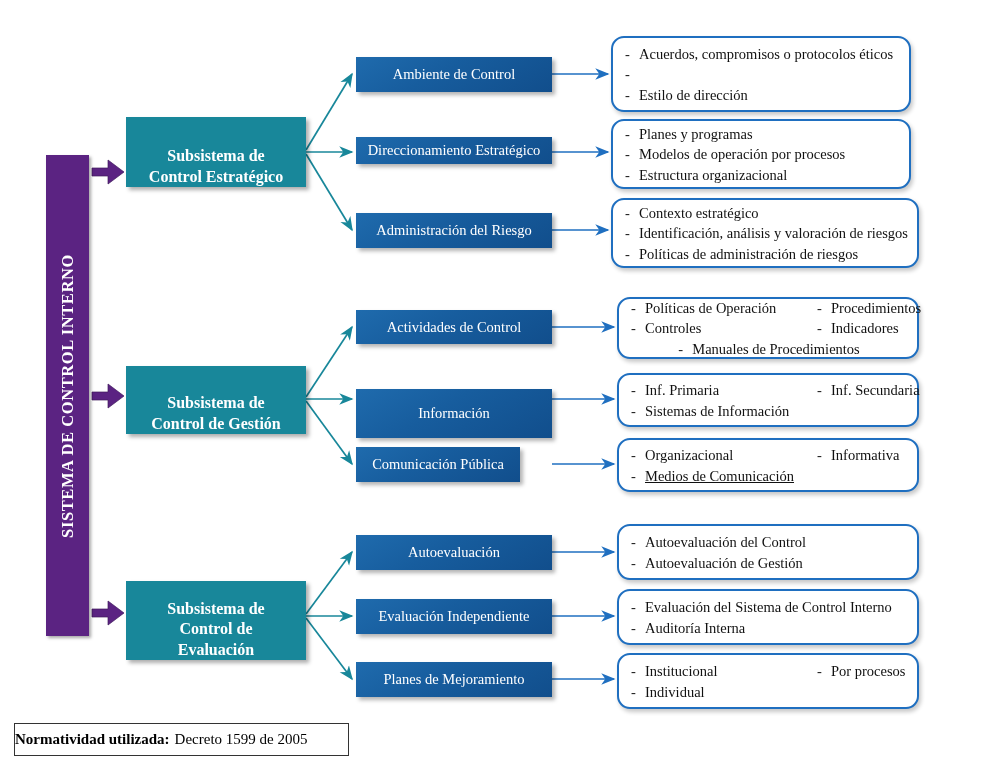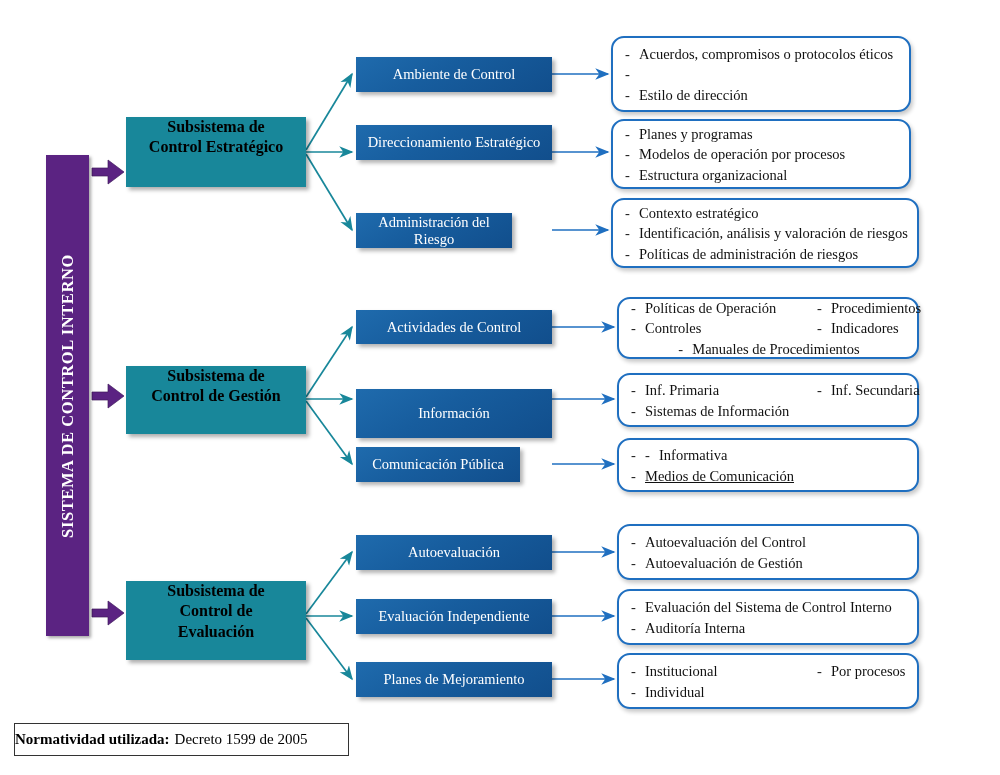--- a/index.html
+++ b/index.html
@@ -49,23 +49,23 @@
     font-family: "Liberation Serif", serif;
     font-weight: bold;
     font-size: 16.5px;
     letter-spacing: 0.6px;
   }
   
   .subsys {
     position: absolute;
     background: #18879a;
     box-shadow: 3px 3px 4px rgba(0,0,0,0.32);
-    color: #000000;
-    display: flex;
-    align-items: flex-start;
+    color: #ffffff;
+    display: flex;
+    align-items: flex-end;
     justify-content: center;
     text-align: center;
     font-family: "Liberation Serif", serif;
     font-weight: bold;
     font-size: 16px;
     line-height: 1.28;
     padding: 0 6px;
     box-sizing: border-box;
   }
   
@@ -205,22 +205,22 @@
 
   <div class="subsys" style="left:126px; top:581px; width:180px; height:79px;">
     <div>
       <div>Subsistema de</div>
       <div>Control de</div>
       <div>Evaluación</div>
     </div>
   </div>
 
   <div class="comp" style="left:356px; top:57px;  width:196px; height:35px;">Ambiente de Control</div>
-  <div class="comp" style="left:356px; top:125px; width:196px; height:35px;">Direccionamiento Estratégico</div>
-  <div class="comp" style="left:356px; top:213px; width:156px; height:35px;">Administración del Riesgo</div>
+  <div class="comp" style="left:356px; top:137px; width:196px; height:27px;">Direccionamiento Estratégico</div>
+  <div class="comp" style="left:356px; top:213px; width:196px; height:35px;">Administración del Riesgo</div>
 
   <div class="comp" style="left:356px; top:310px; width:196px; height:34px;">Actividades de Control</div>
   <div class="comp" style="left:356px; top:382px; width:196px; height:49px;margin-top:7px;">Información</div>
   <div class="comp" style="left:356px; top:447px; width:164px; height:35px;">Comunicación Pública</div>
 
   <div class="comp" style="left:356px; top:535px; width:196px; height:35px;">Autoevaluación</div>
   <div class="comp" style="left:356px; top:599px; width:196px; height:35px;">Evaluación Independiente</div>
   <div class="comp" style="left:356px; top:662px; width:196px; height:35px;">Planes de Mejoramiento</div>
 
   <div class="detail" style="left:611px; top:36px; width:300px; height:76px;">
@@ -295,20 +295,21 @@
     </div>
     <div class="row">
       <span class="dash">-</span>
       <span class="cell-a" style="width:auto;flex:none;">Sistemas de Información</span>
     </div>
   </div>
 
   <div class="detail two-col" style="left:617px; top:438px; width:302px; height:54px;">
     <div class="row">
       <span class="dash">-</span>
+      <span class="cell-a">Organizacional</span>
       <span class="dash">-</span>
       <span class="cell-b">Informativa</span>
     </div>
     <div class="row">
       <span class="dash">-</span>
       <span class="cell-a" style="width:auto;flex:none;text-decoration:underline;">Medios de Comunicación</span>
     </div>
   </div>
 
   <div class="detail" style="left:617px; top:524px; width:302px; height:56px;">

